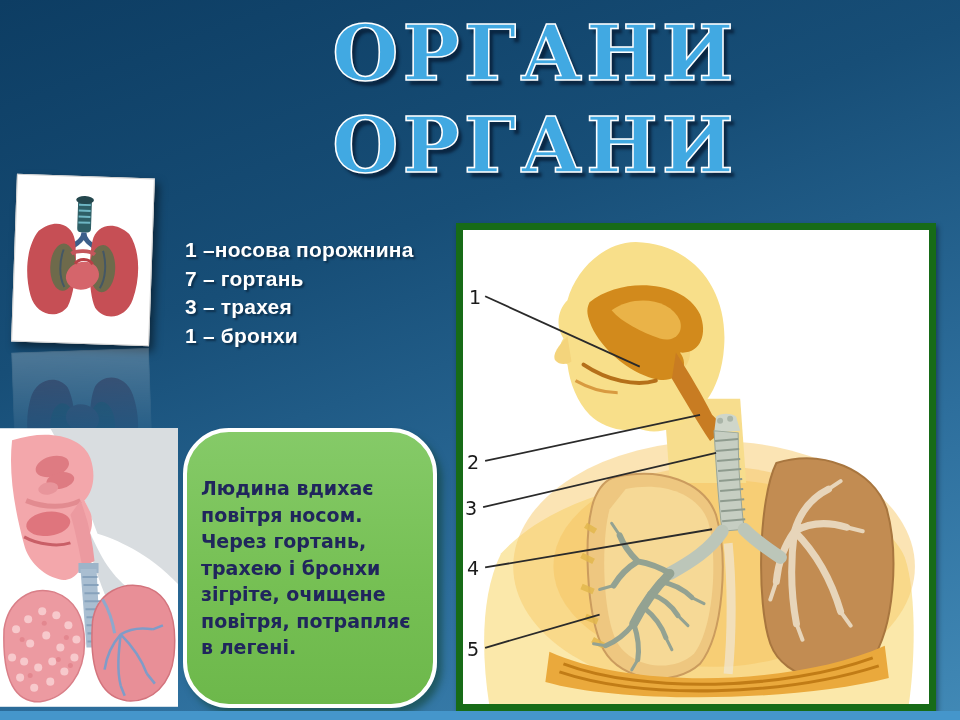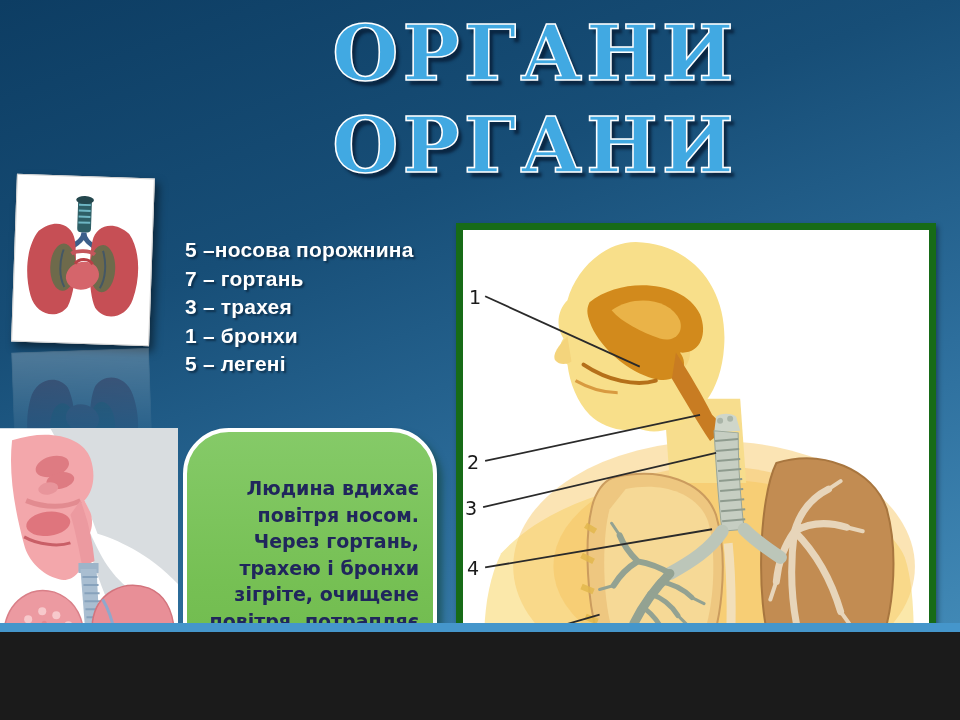--- a/index.html
+++ b/index.html
@@ -1,17 +1,17 @@
 <!DOCTYPE html>
 <html><head>
 <meta charset="utf-8">
 <style>
   html,body { margin:0; padding:0; background:#1b1b1b; }
   .slide {
-    position:relative; width:960px; height:632px; overflow:hidden;
+    position:relative; width:960px; height:720px; overflow:hidden;
     background:linear-gradient(160deg, #0d3d63 0%, #174e77 35%, #2d6e9c 70%, #4189b6 100%);
     font-family:"Liberation Sans", sans-serif;
   }
   
   .title {
     position:absolute; left:120px; top:8px; width:830px;
     text-align:center; font-family:"DejaVu Serif", serif; font-weight:bold;
     font-size:76px; line-height:92px; letter-spacing:4px;
     color:#41a9e2; -webkit-text-stroke:1.5px #ffffff;
     text-shadow:4px 5px 3px rgba(8,32,58,0.85);
@@ -41,21 +41,21 @@
   }
   
   .note {
     position:absolute; left:183px; top:428px; width:246px; height:272px;
     background:linear-gradient(180deg, #85ca68 0%, #76c054 55%, #6db84b 100%);
     border:4px solid #ffffff; border-radius:46px;
     box-shadow:5px 6px 7px rgba(12,60,34,0.5);
     display:flex; align-items:center; justify-content:center;
   }
   .note p {
-    margin:0; padding:0 14px; text-align:right;
+    margin:0; padding:0 14px; text-align:left;
     font-family:"DejaVu Sans", sans-serif; font-weight:bold;
     font-size:19px; line-height:1.4; color:#20265c;
   }
   
   .anatomy { position:absolute; left:0; top:428px; width:178px; height:279px; }
   .anatomy svg { width:100%; height:100%; display:block; }
   
   .frame {
     position:absolute; left:456px; top:223px; width:466px; height:474px;
     border:7px solid #176b17; background:#ffffff;
@@ -104,25 +104,24 @@
       <path d="M64,40 C64,48 56,52 48,58 M64,40 C64,48 72,52 80,58" stroke="#3c5f8a" stroke-width="5" fill="none"></path>
       <path d="M18,40 C34,26 52,32 55,48 C58,64 58,100 50,116 C40,130 18,126 12,106 C5,84 6,56 18,40 Z" fill="#c64f55"></path>
       <path d="M110,40 C94,26 76,32 73,48 C70,64 70,100 78,116 C88,130 110,126 116,106 C123,84 122,56 110,40 Z" fill="#c64f55"></path>
       <ellipse cx="44" cy="76" rx="13" ry="24" fill="#5e6f4a" opacity="0.85"></ellipse>
       <ellipse cx="84" cy="76" rx="13" ry="24" fill="#5e6f4a" opacity="0.85"></ellipse>
       <ellipse cx="64" cy="84" rx="17" ry="14" fill="#d5656b" transform="rotate(-18 64 84)"></ellipse>
     </svg>
   </div>
 
   <div class="legend">
-    <div>5 –носова порожнина</div>
+    <div>1 –носова порожнина</div>
     <div>7 – гортань</div>
     <div>3 – трахея</div>
     <div>1 – бронхи</div>
-    <div>5 – легені</div>
   </div>
 
   <div class="note">
     <p>Людина вдихає повітря носом. Через гортань, трахею і бронхи зігріте, очищене повітря, потрапляє в легені.</p>
   </div>
 
   <div class="anatomy">
     <svg viewBox="0 0 177 277">
       <rect width="177" height="277" fill="#ffffff"></rect>
       <path d="M50,0 L177,0 L177,155 C148,124 114,110 97,105 C85,72 66,28 50,0 Z" fill="#d9dde0"></path>

